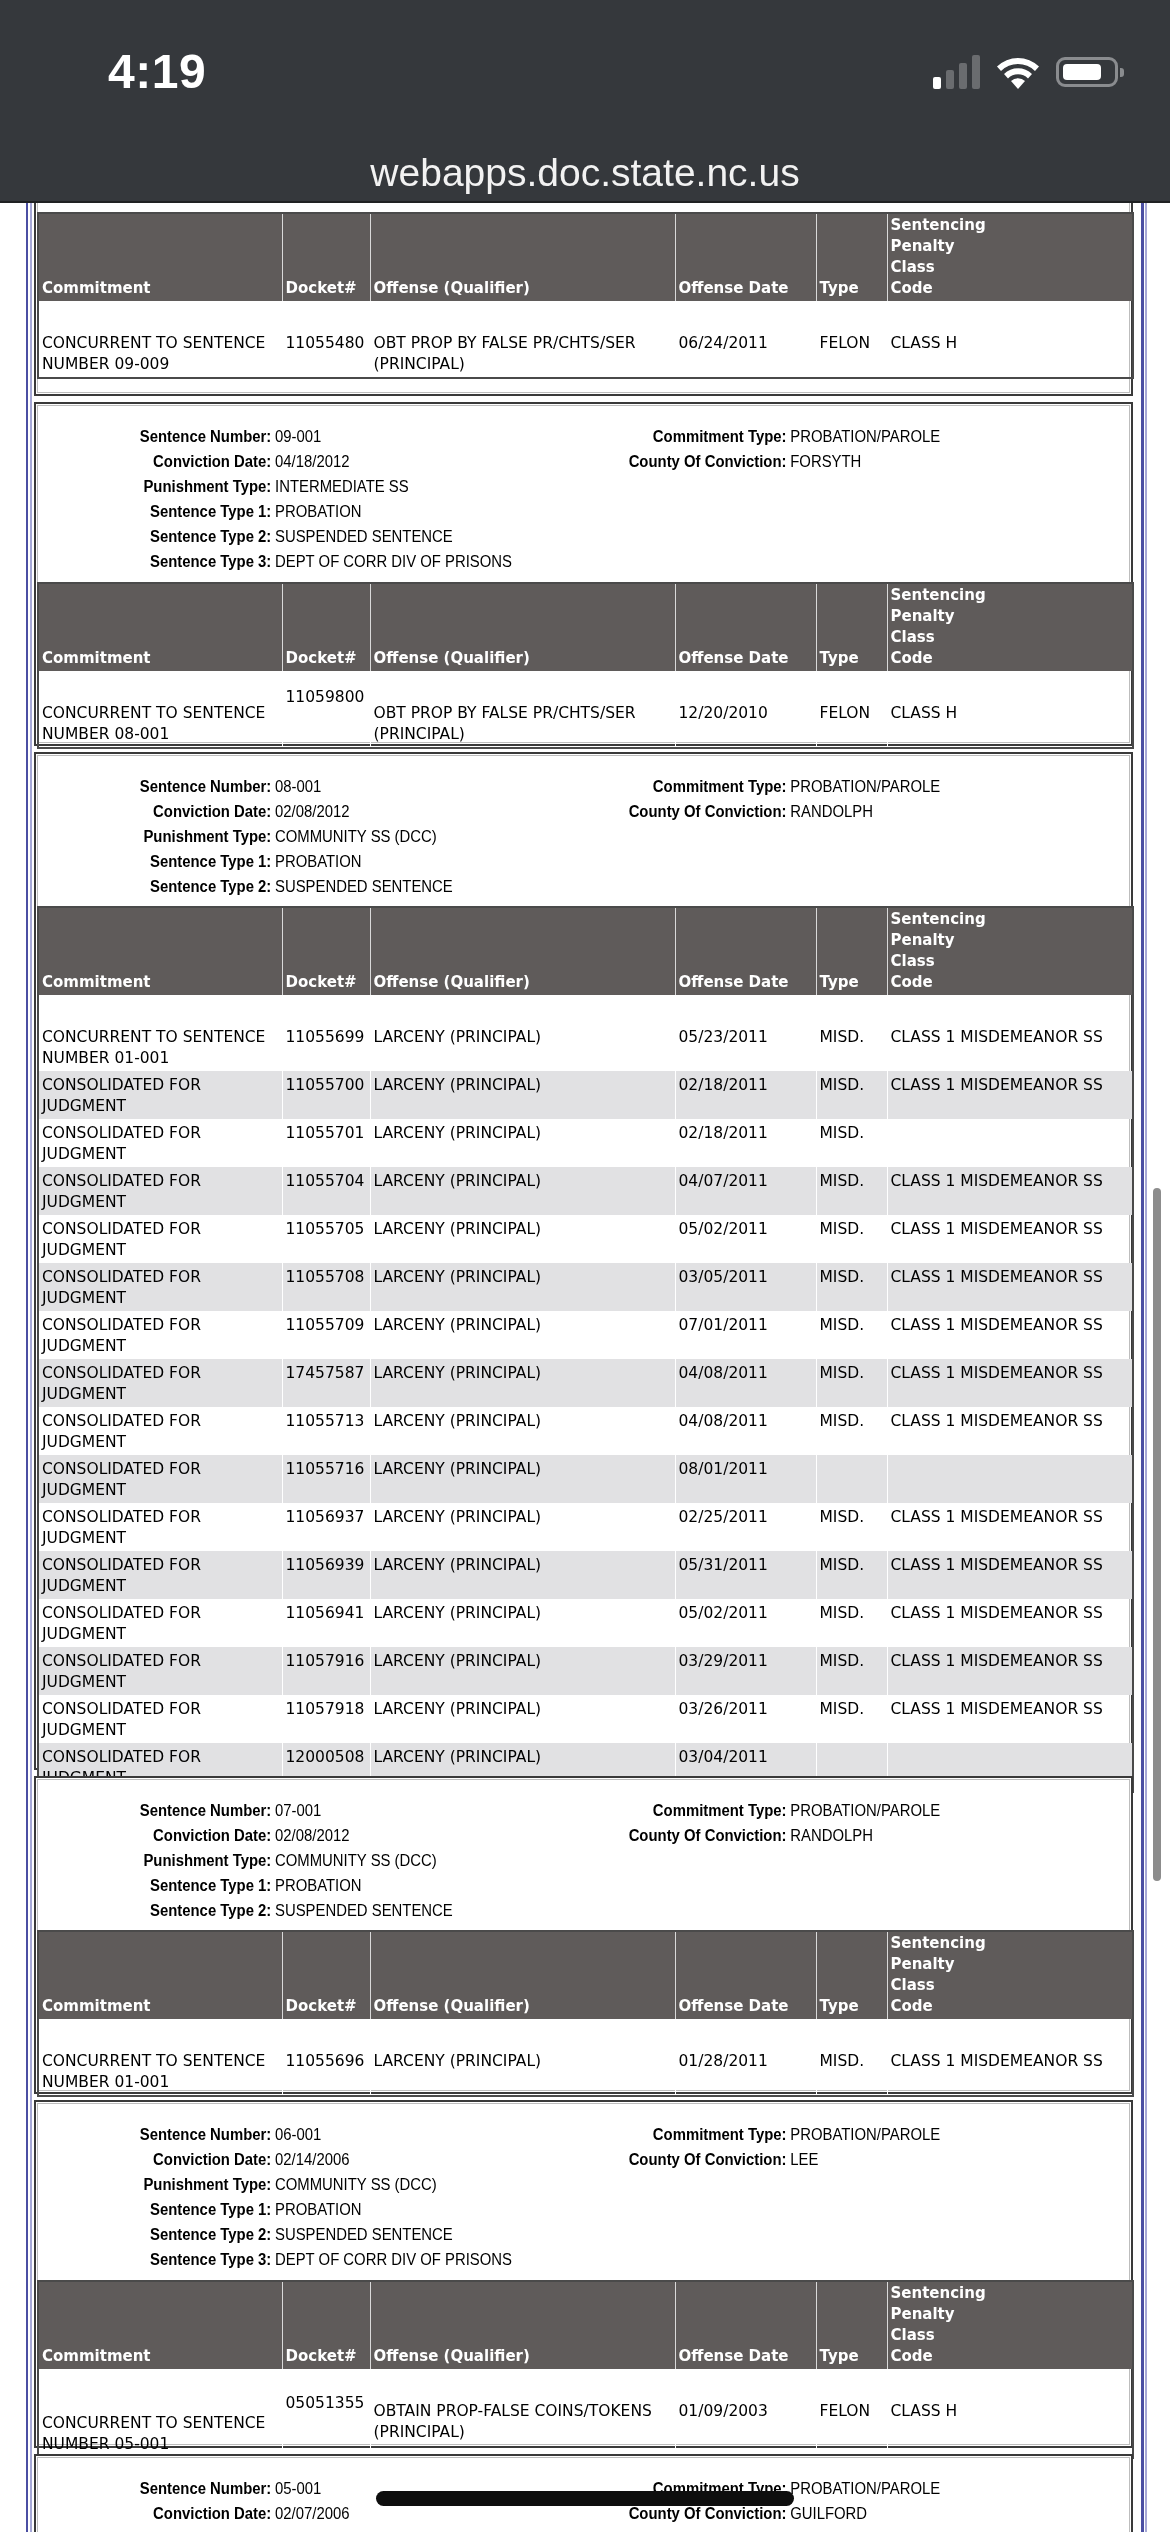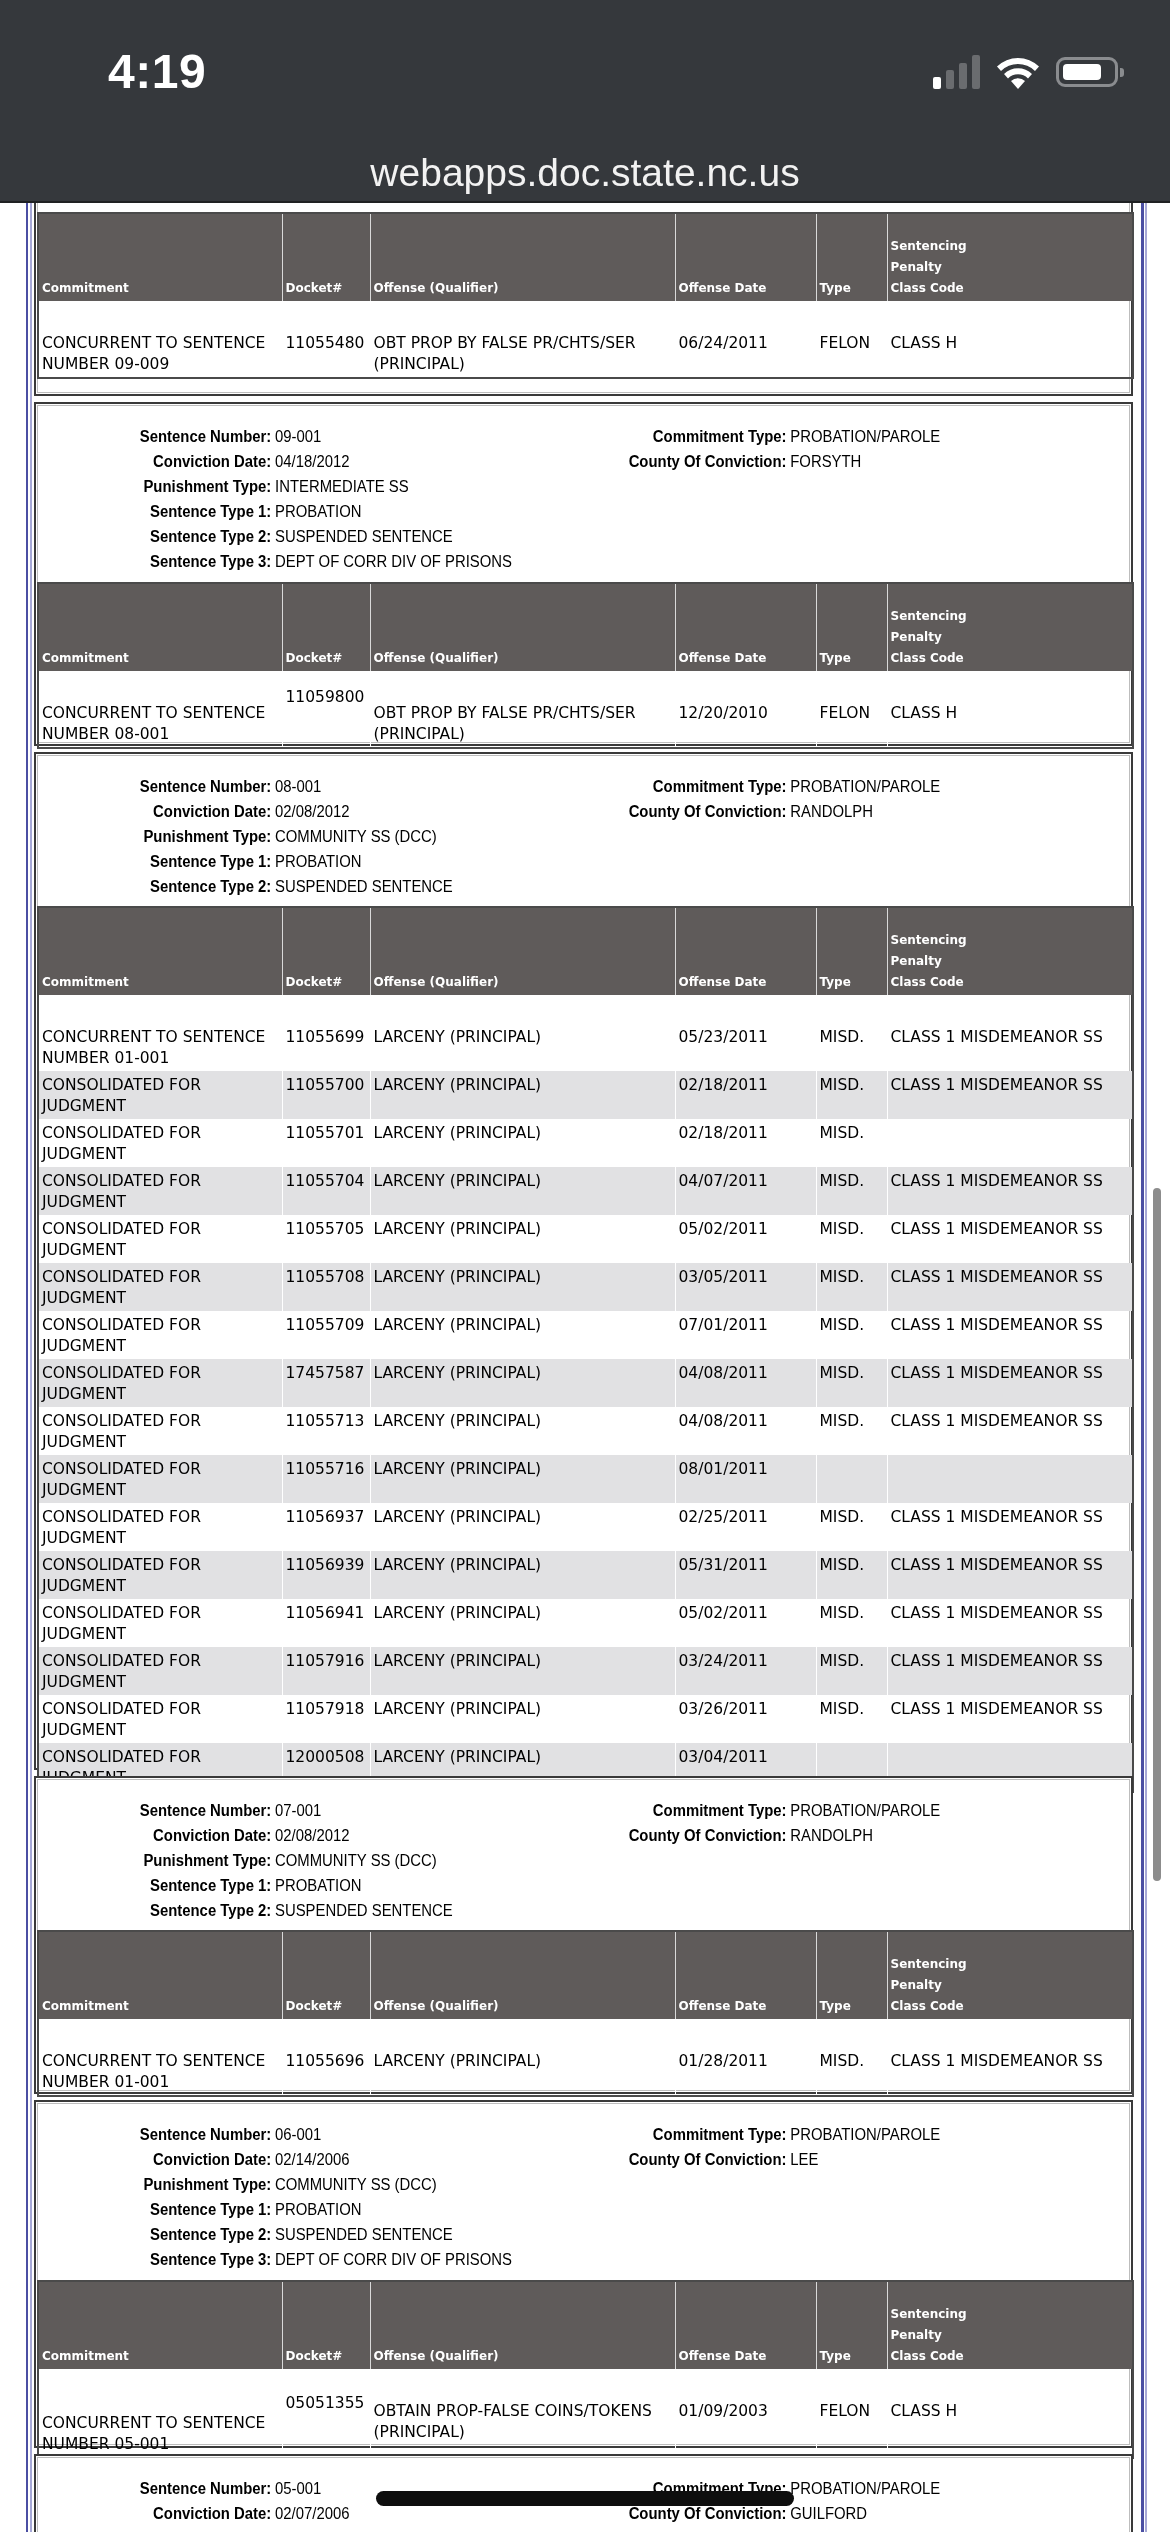--- a/index.html
+++ b/index.html
@@ -25,21 +25,21 @@
   .content { position:absolute; left:0; top:0; width:1170px; }
   .block { position:absolute; left:34px; width:1099px; border:2px solid #3a3a3a; box-sizing:border-box; background:#fff; }
   .block::before { content:""; position:absolute; left:1px; top:1px; right:1px; bottom:1px; border:1px solid #bdbdbd; pointer-events:none; }
 
   .info { position:relative; font-family:"Liberation Sans", sans-serif; font-size:16px; transform:scaleX(0.93); transform-origin:left; }
   .info .row { position:absolute; height:20px; white-space:nowrap; }
 
   table.sent { position:absolute; left:1px; width:1095px; border-collapse:collapse; table-layout:fixed;
                font-family:"DejaVu Sans", sans-serif; font-size:15.5px; border:2px solid #4a4a4a; }
   table.sent th { background:#5f5b5a; color:#fff; font-weight:bold; text-align:left; vertical-align:bottom;
-                  padding:0 2px 2px 3px; border-right:1px solid #d9d9d9; line-height:21px; font-size:12px; }
+                  padding:0 2px 2px 3px; border-right:1px solid #d9d9d9; line-height:21px; font-size:15px; }
   table.sent th:last-child { border-right:none; }
   table.sent td { vertical-align:top; padding:4px 2px 2px 3px; line-height:21px; border-right:1px solid #fff; }
   table.sent tr.alt td { background:#e1e1e3; }
   table.sent td:last-child { border-right:none; }
 
   .scrollbar { position:absolute; left:1153px; top:1188px; width:8px; height:693px; background:#8c8c8c; border-radius:4px; z-index:6; }
   .home-ind { position:absolute; left:376px; top:2491px; width:418px; height:15px; background:#0e0e0e; border-radius:8px; z-index:7; }
 </style>
 </head>
 <body>
@@ -312,21 +312,21 @@
             <td>11056941</td>
             <td>LARCENY (PRINCIPAL)</td>
             <td>05/02/2011</td>
             <td>MISD.</td>
             <td>CLASS 1 MISDEMEANOR SS</td>
           </tr>
           <tr class="alt" style="height: 47px;">
             <td>CONSOLIDATED FOR JUDGMENT</td>
             <td>11057916</td>
             <td>LARCENY (PRINCIPAL)</td>
-            <td>03/24/2011</td>
+            <td>03/29/2011</td>
             <td>MISD.</td>
             <td>CLASS 1 MISDEMEANOR SS</td>
           </tr>
           <tr style="height: 47px;">
             <td>CONSOLIDATED FOR JUDGMENT</td>
             <td>11057918</td>
             <td>LARCENY (PRINCIPAL)</td>
             <td>03/26/2011</td>
             <td>MISD.</td>
             <td>CLASS 1 MISDEMEANOR SS</td>

